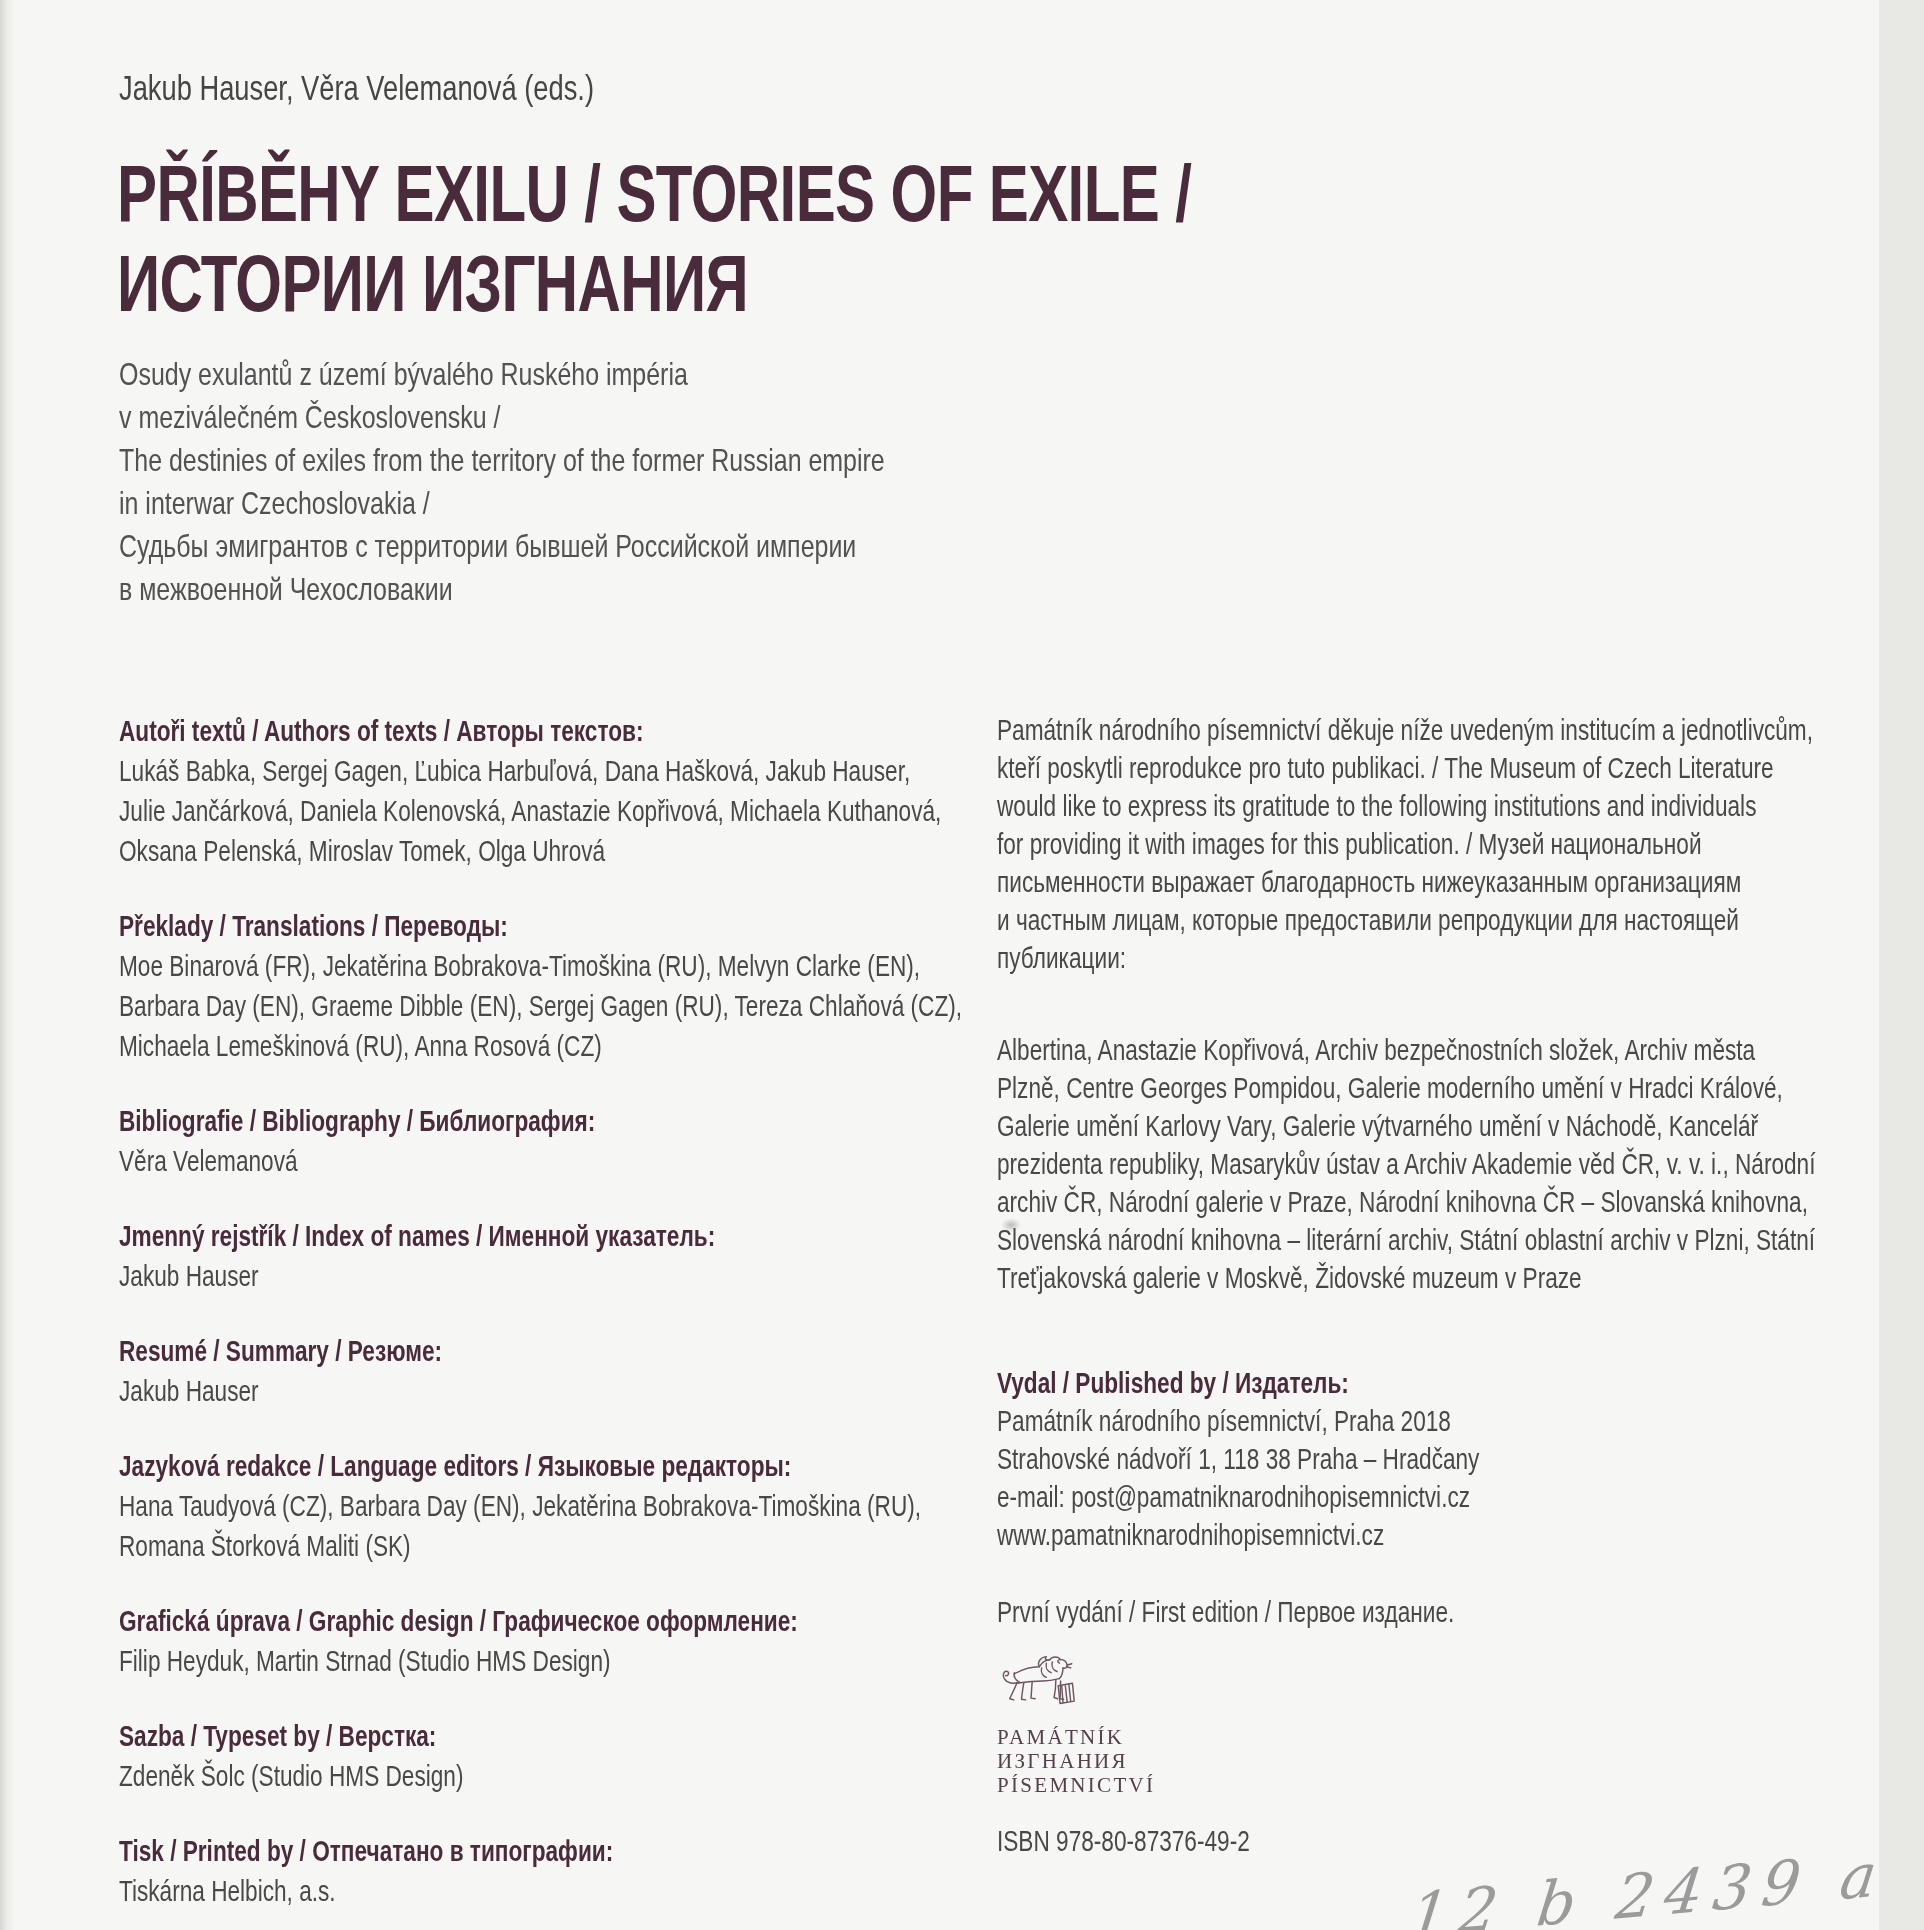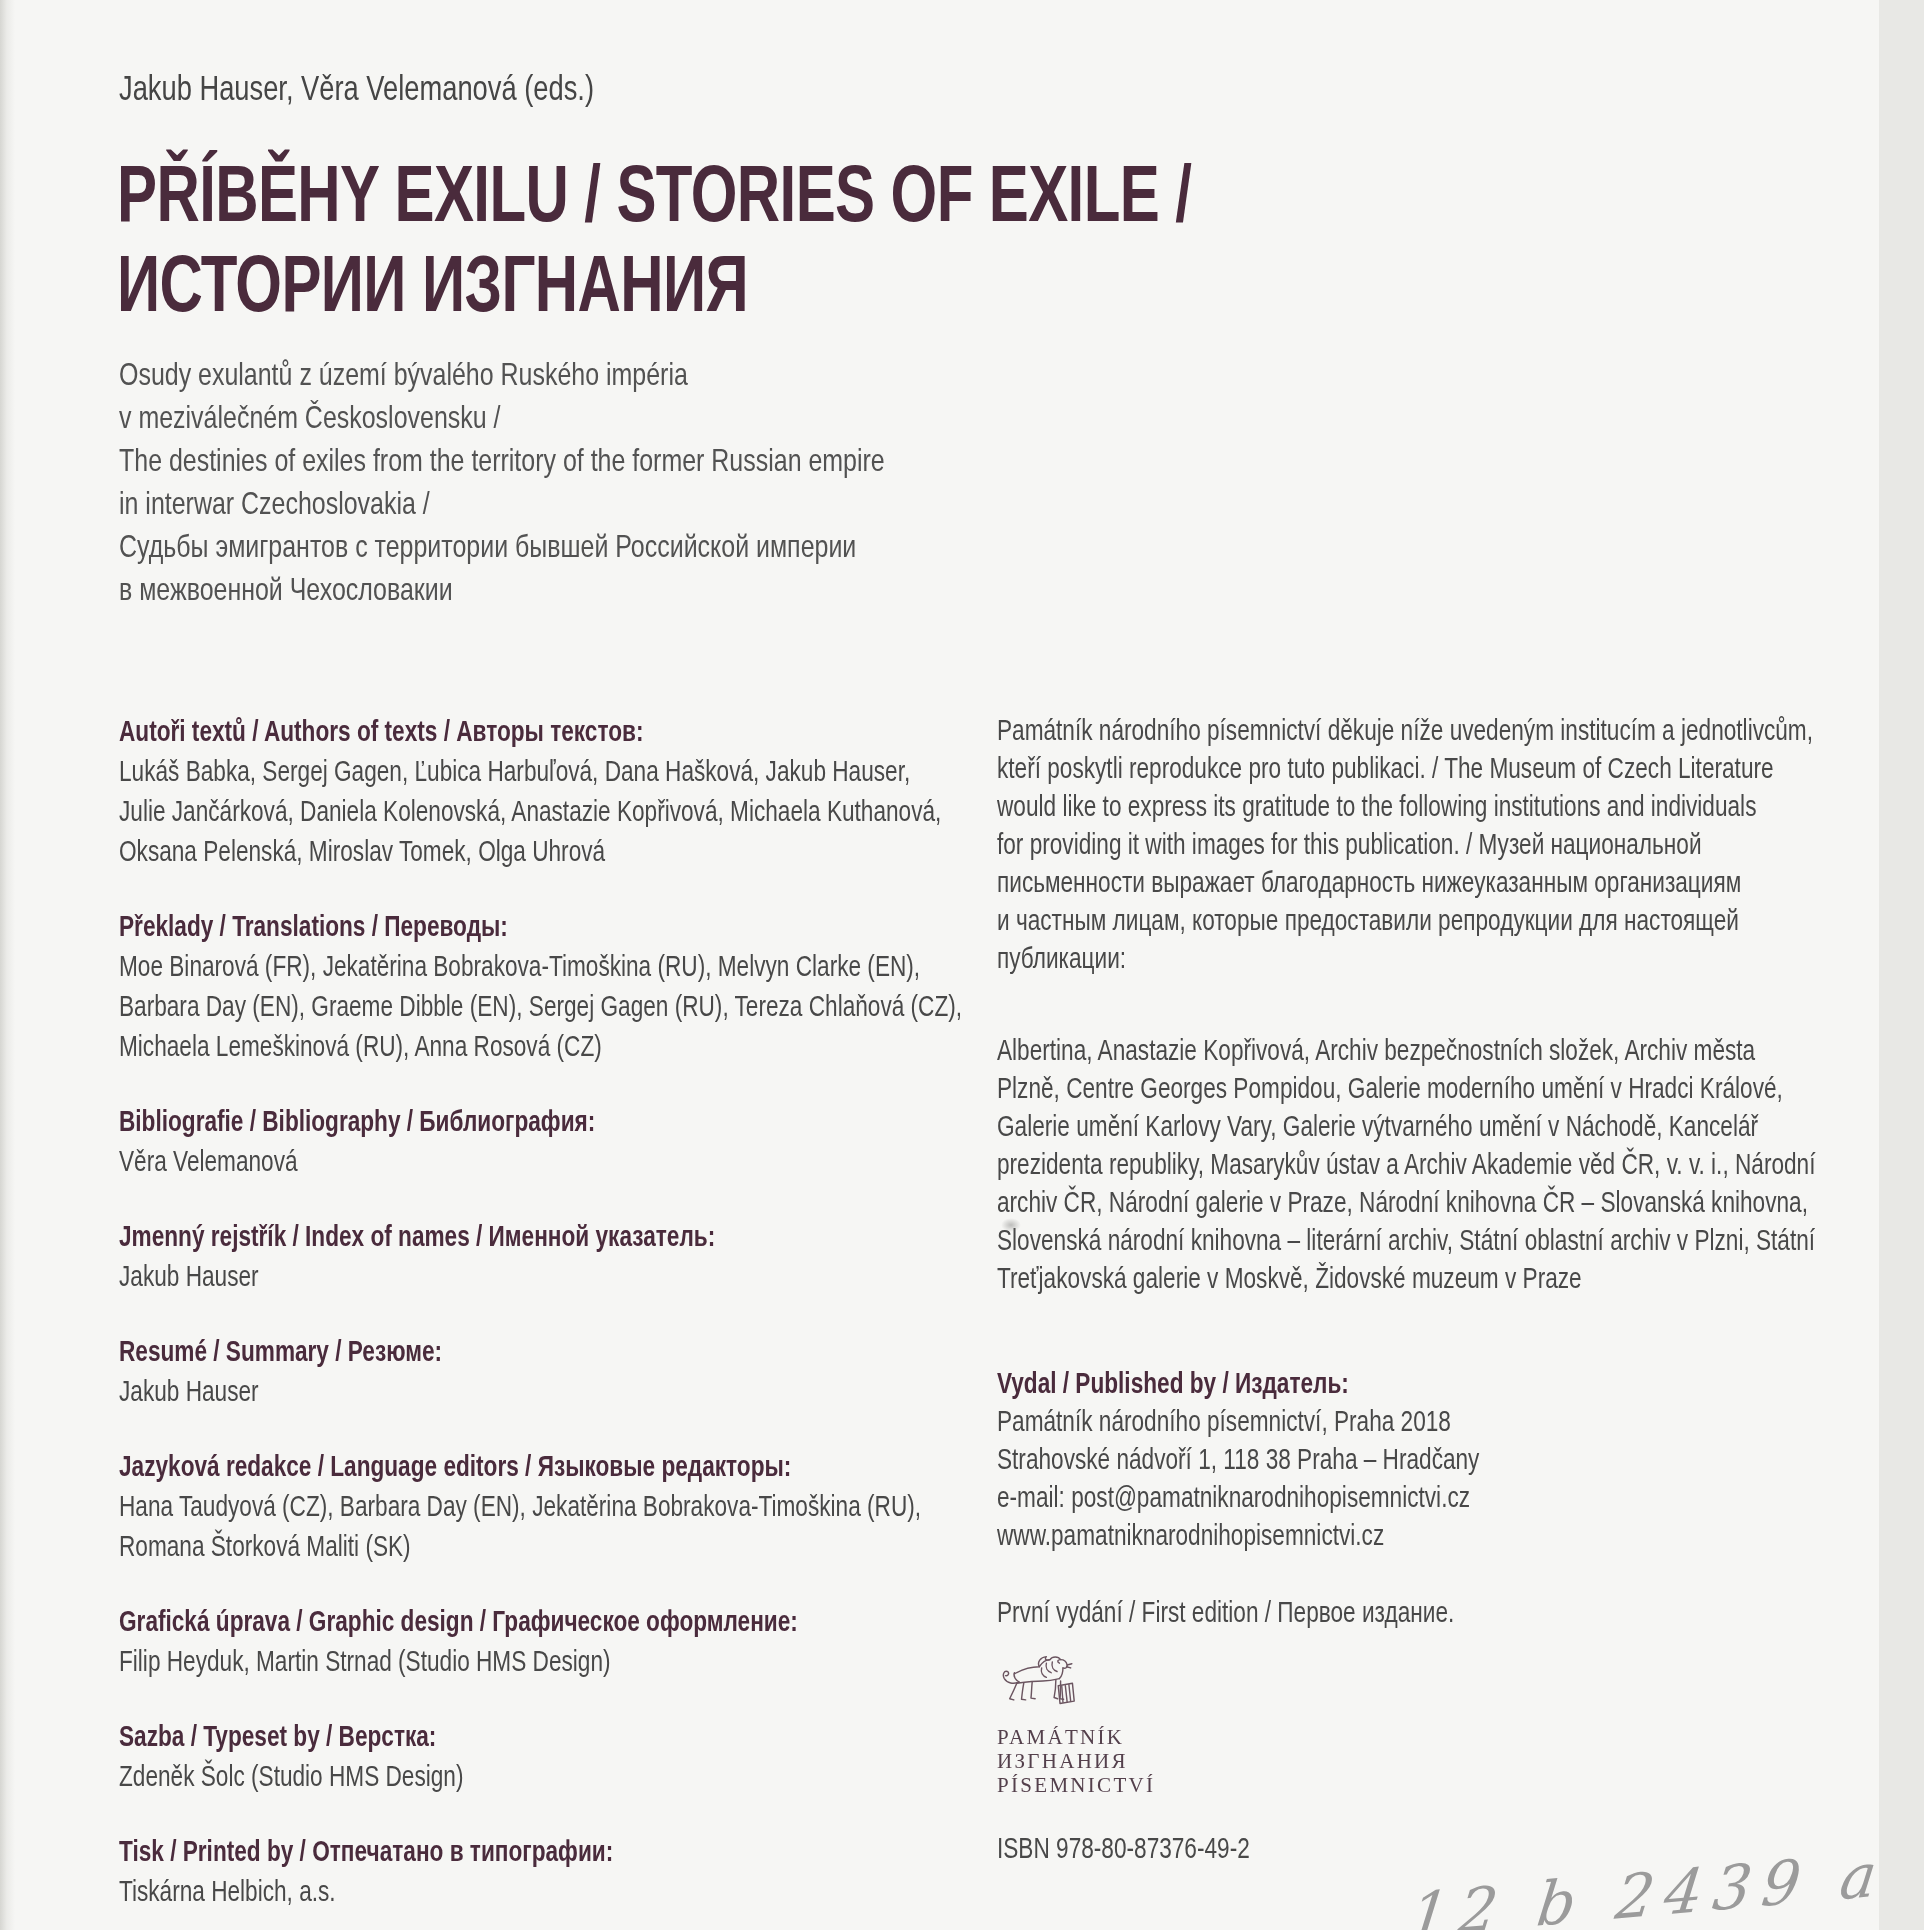--- a/index.html
+++ b/index.html
@@ -48,21 +48,21 @@
   .para p{margin:0;font-size:29px;line-height:38px;color:#484848;white-space:nowrap;}
   .ack{margin-bottom:54px;}
   .institutions{margin-bottom:67px;}
   .pub-head{margin:0;font-size:29px;line-height:40px;font-weight:700;white-space:nowrap;}
   .publisher{margin-bottom:38px;}
   .edition{margin-bottom:21.5px;}
   .edition p{margin:0;font-size:29px;line-height:40px;color:#484848;white-space:nowrap;}
 
   .logo-block{
     transform:scaleX(1.282);transform-origin:0 0;
-    width:169px;margin-bottom:31px;
+    width:169px;margin-bottom:24px;
   }
   .logo-lion{display:block;margin:0 0 10.7px 1.5px;}
   .logo-caption p{
     margin:0;font-family:"Liberation Serif", serif;
     font-size:21px;line-height:24px;letter-spacing:2.3px;
     color:#54404c;white-space:nowrap;
   }
   .isbn p{margin:0;font-size:29px;line-height:40px;color:#484848;white-space:nowrap;}
 
   .handwriting{

